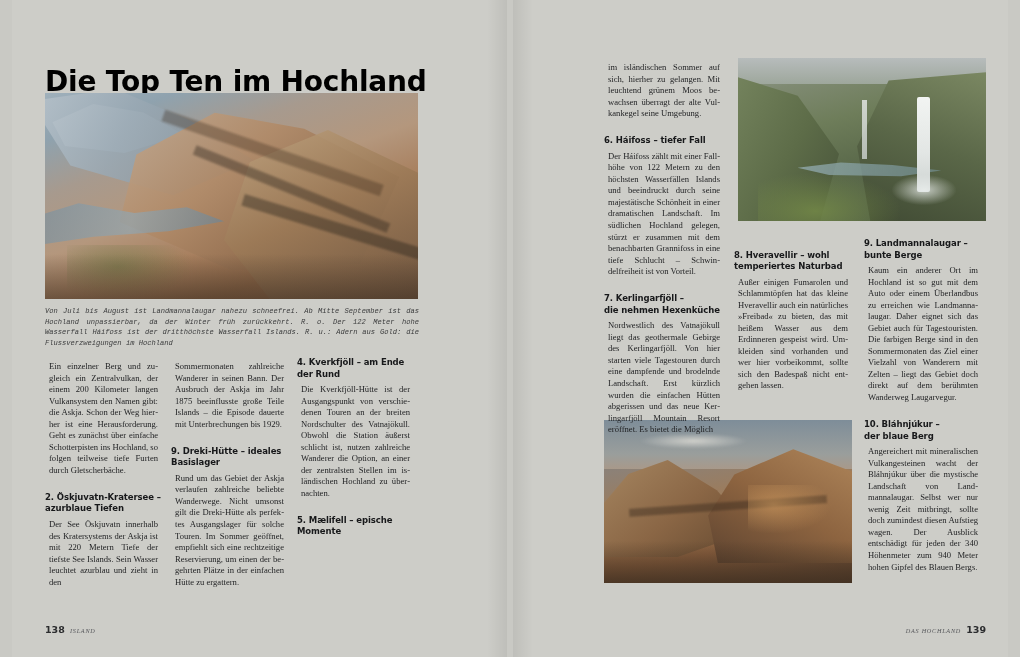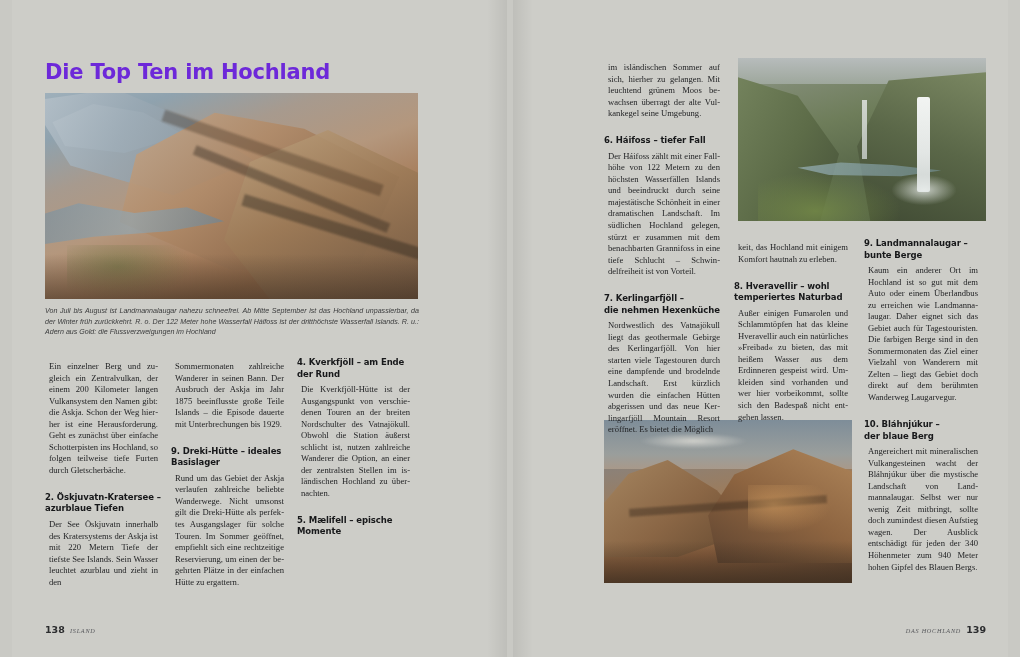--- a/index.html
+++ b/index.html
@@ -36,23 +36,23 @@
     pointer-events: none;
   }
 
   
   .headline {
     position: absolute;
     left: 45px;
     top: 46px;
     font-family: "DejaVu Sans", sans-serif;
     font-weight: bold;
-    font-size: 21px;
+    font-size: 28px;
     letter-spacing: -0.2px;
-    color: #6d28d9;
+    color: #000000;
   }
 
   
   .photo {
     position: absolute;
     overflow: hidden;
     background: #8d8b84;
   }
 
   
@@ -205,21 +205,21 @@
     position:absolute; left:58%; top:40%; width:34%; height:30%;
     background: radial-gradient(ellipse at 30% 40%, rgba(232,176,108,.45), rgba(232,176,108,0) 70%);
   }
 
   
   .caption {
     position: absolute;
     left: 45px;
     top: 306px;
     width: 374px;
-    font-family: Liberation Sans, sans-serif;
+    font-family: Liberation Mono, monospace;
     font-style: italic;
     font-size: 7.1px;
     line-height: 10.6px;
     color: #3a3b3c;
     text-align: justify;
   }
 
   
   .col {
     position: absolute;
@@ -367,21 +367,20 @@
     <p>Der Háifoss zählt mit einer Fall­höhe von 122 Metern zu den höchsten Wasserfällen Islands und beeindruckt durch seine majestätische Schönheit in ei­ner dramatischen Landschaft. Im südlichen Hochland gele­gen, stürzt er zusammen mit dem benachbarten Grannifoss in eine tiefe Schlucht – Schwin­delfreiheit ist von Vorteil.</p>
     <div class="spacer"></div>
     <h3>
       <span>7. Kerlingarfjöll –</span><br>
       <span>die nehmen Hexenküche</span>
     </h3>
     <p>Nordwestlich des Vatnajökull liegt das geothermale Gebirge des Kerlingarfjöll. Von hier starten viele Tagestouren durch eine dampfende und brodeln­de Landschaft. Erst kürzlich wurden die einfachen Hütten abgerissen und das neue Ker­lingarfjöll Mountain Resort eröffnet. Es bietet die Möglich­</p>
   </div>
 
   <div class="col" id="col-5">
-    <p>keit, das Hochland mit einigem Komfort hautnah zu erleben.</p>
     <div class="spacer"></div>
     <h3>
       <span>8. Hveravellir – wohl­</span><br>
       <span>temperiertes Naturbad</span>
     </h3>
     <p>Außer einigen Fumarolen und Schlammtöpfen hat das kleine Hveravellir auch ein natürli­ches »Freibad« zu bieten, das mit heißem Wasser aus dem Erdinneren gespeist wird. Um­kleiden sind vorhanden und wer hier vorbeikommt, sollte sich den Badespaß nicht ent­gehen lassen.</p>
   </div>
 
   <div class="col" id="col-6">
     <h3>

